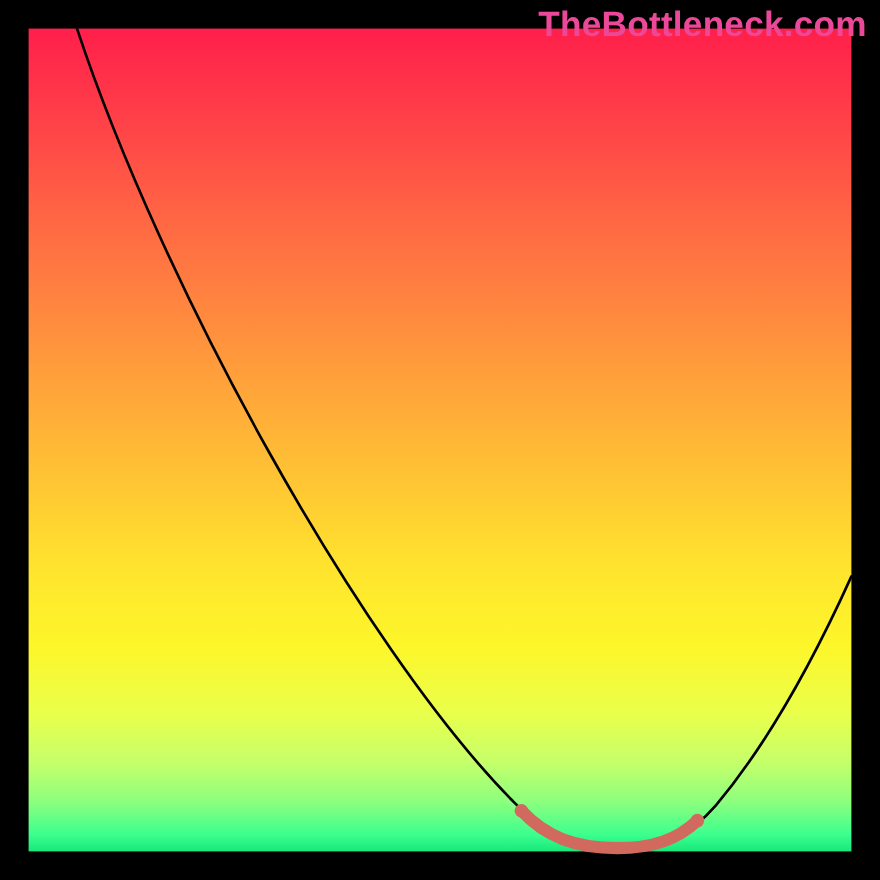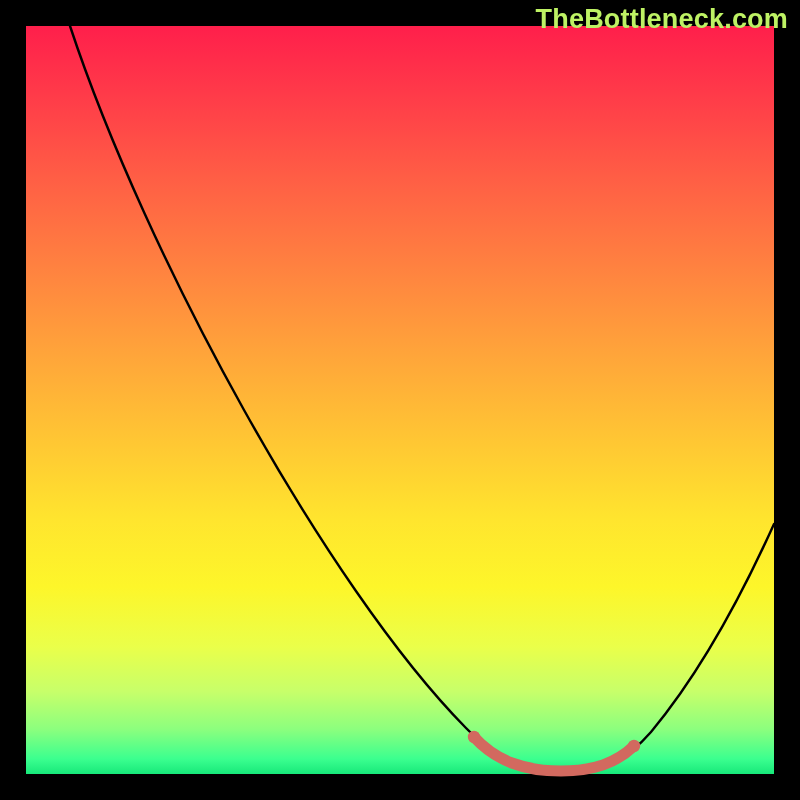--- a/index.html
+++ b/index.html
@@ -8,23 +8,23 @@
     position: relative;
     width: 800px;
     height: 800px;
     background: #000;
   }
   .watermark {
     position: absolute;
     top: 4px;
     right: 12px;
     font-family: Arial, Helvetica, sans-serif;
-    font-size: 27px;
+    font-size: 32px;
     font-weight: 600;
-    color: #bef264;
+    color: #ec4899;
     letter-spacing: 0.2px;
     z-index: 10;
   }
   .plot-area {
     position: absolute;
     left: 26px;
     top: 26px;
     width: 748px;
     height: 748px;
     background: linear-gradient(to bottom,

